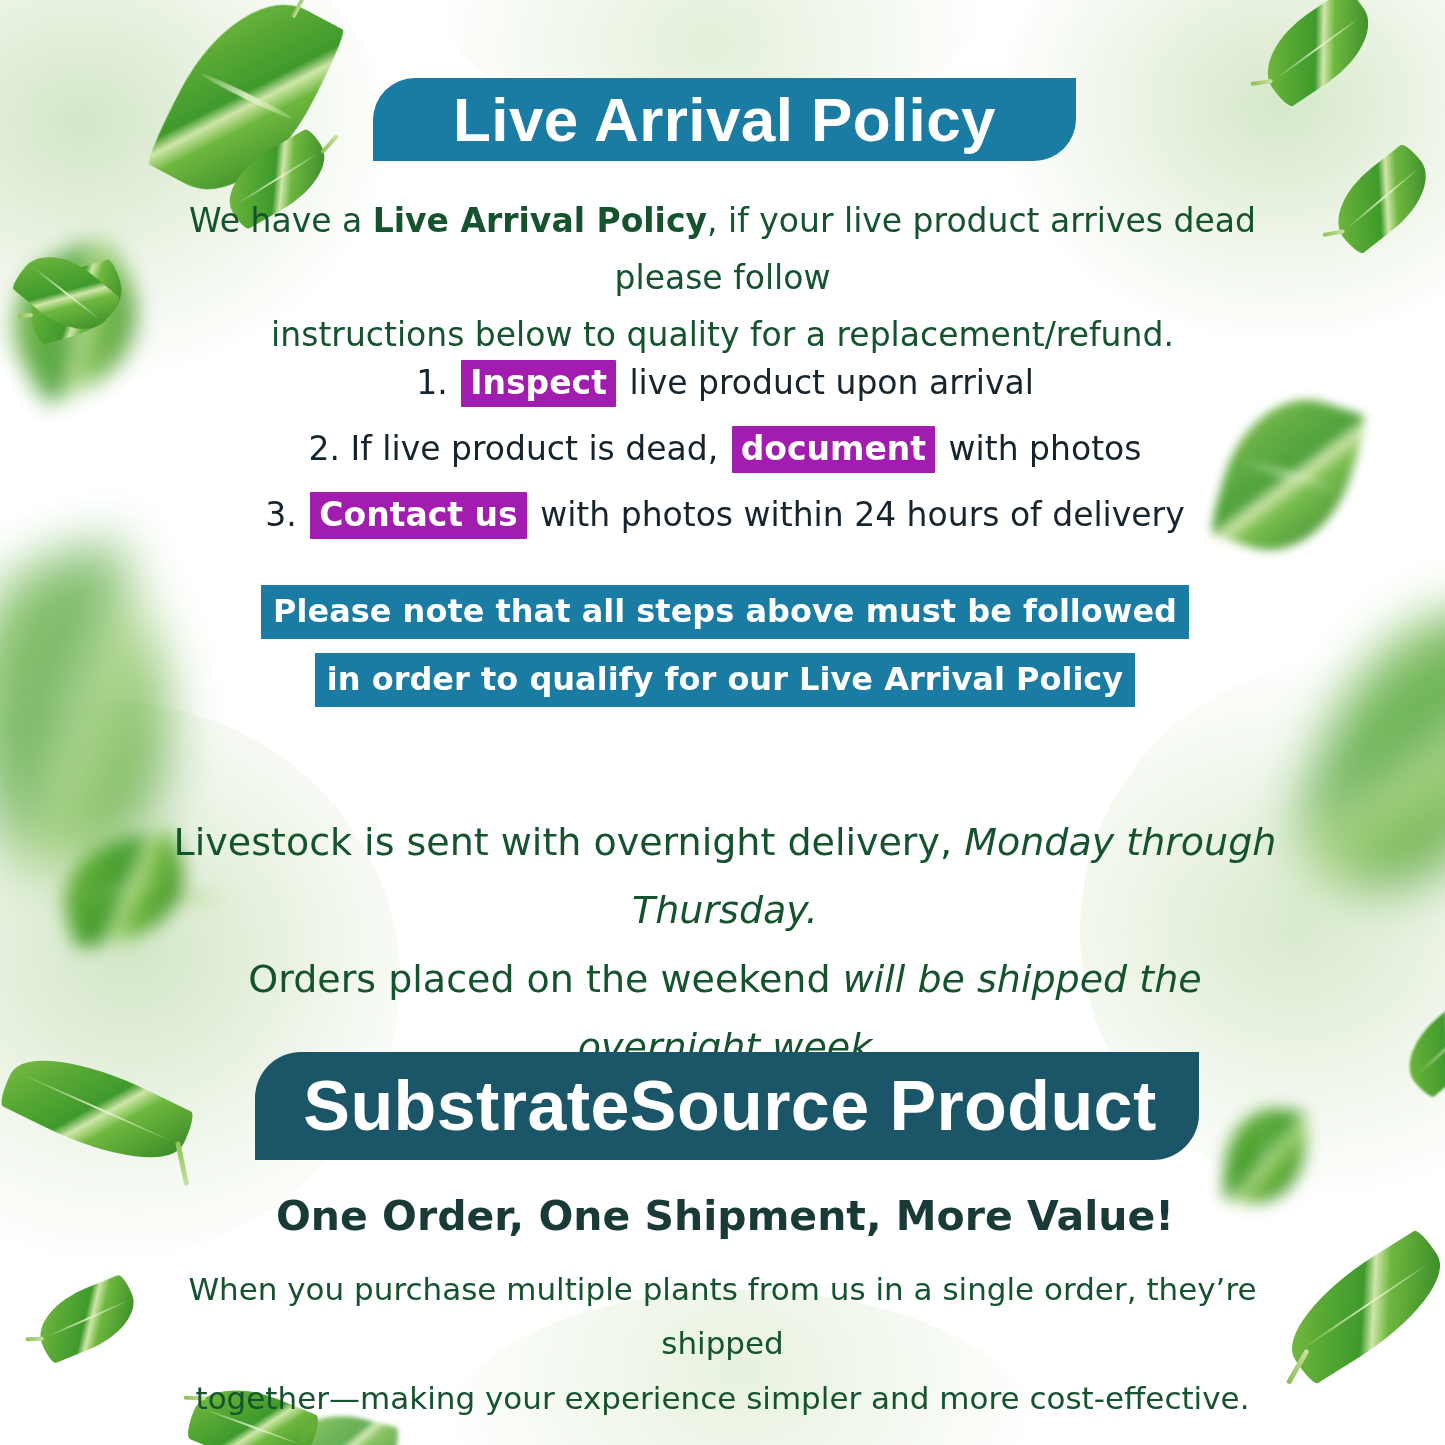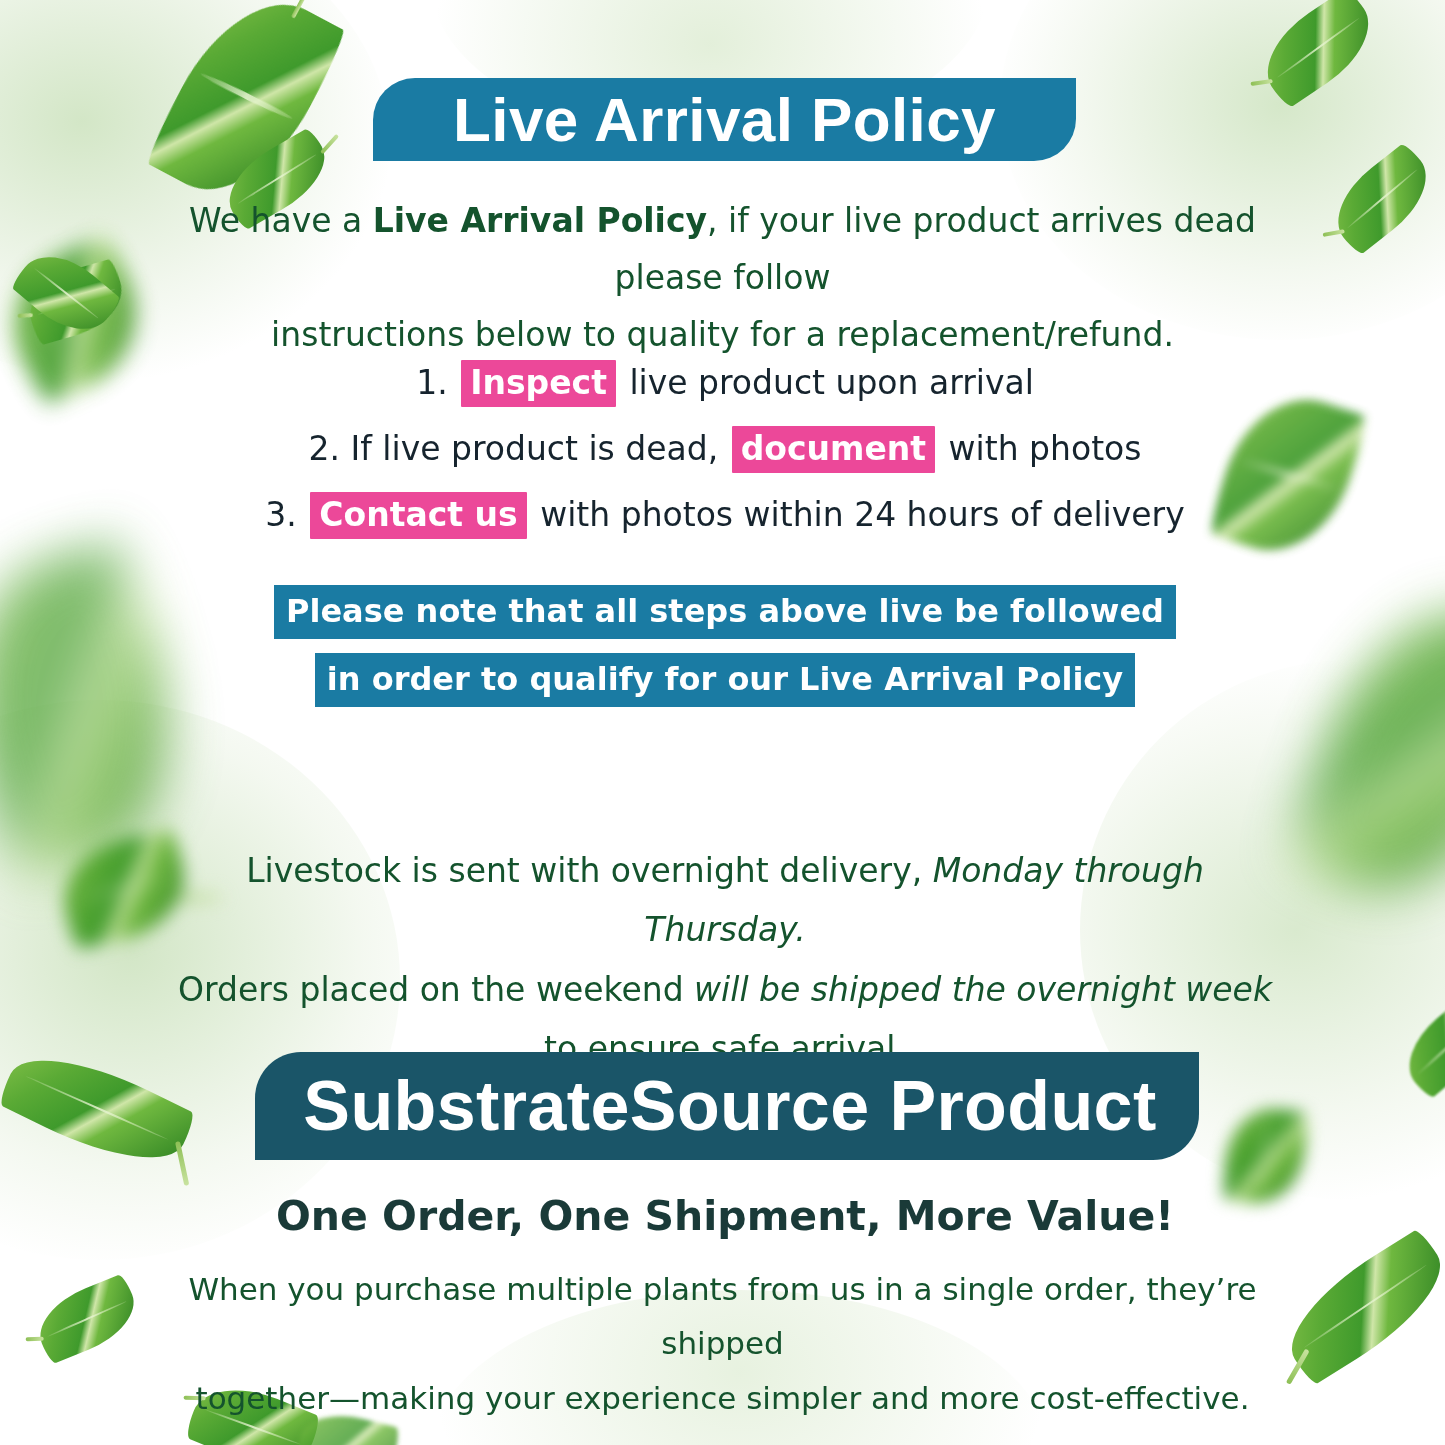--- a/index.html
+++ b/index.html
@@ -96,21 +96,21 @@
     position:absolute;
     left:170px;top:350px;width:1110px;
     text-align:center;
     color:#16242e;
     font-family:"DejaVu Sans", sans-serif;
     font-size:33px;
     line-height:2.0;
   }
   .step{white-space:nowrap;}
   .hl{
-    background:#ec4899;
+    background:#a21caf;
     color:#ffffff;
     font-weight:bold;
     padding:3px 9px 5px 9px;
     margin:0 3px;
     border-radius:1px;
   }
 
   #note{
     position:absolute;
     left:170px;top:585px;width:1110px;
@@ -122,22 +122,22 @@
     color:#ffffff;
     font-family:"DejaVu Sans", sans-serif;
     font-weight:bold;
     font-size:32px;
     padding:7px 12px 9px 12px;
     margin-bottom:14px;
     white-space:nowrap;
   }
 
   #ship{
-    left:170px;top:841px;width:1110px;
-    font-size:33px;
+    left:170px;top:808px;width:1110px;
+    font-size:38px;
     line-height:1.80;
   }
   #ship i{font-style:italic;}
 
   #tagline{
     position:absolute;
     left:170px;top:1192px;width:1110px;
     text-align:center;
     color:#1a3a38;
     font-family:"DejaVu Sans", sans-serif;
@@ -293,21 +293,21 @@
       <span>with photos</span>
     </div>
     <div class="step">
       <span>3.</span>
       <span class="hl">Contact us</span>
       <span>with photos within 24 hours of delivery</span>
     </div>
   </div>
 
   <div id="note">
-    <div><span class="nline">Please note that all steps above live be followed</span></div>
+    <div><span class="nline">Please note that all steps above must be followed</span></div>
     <div><span class="nline">in order to qualify for our Live Arrival Policy</span></div>
   </div>
 
   <div class="para" id="ship">
     <span>Livestock is sent with overnight delivery, </span><i>Monday through Thursday.</i><br>
     <span>Orders placed on the weekend </span><i>will be shipped the overnight week</i><br>
     <span>to ensure safe arrival.</span>
   </div>
 
   <div class="banner" id="product-banner">SubstrateSource Product</div>

